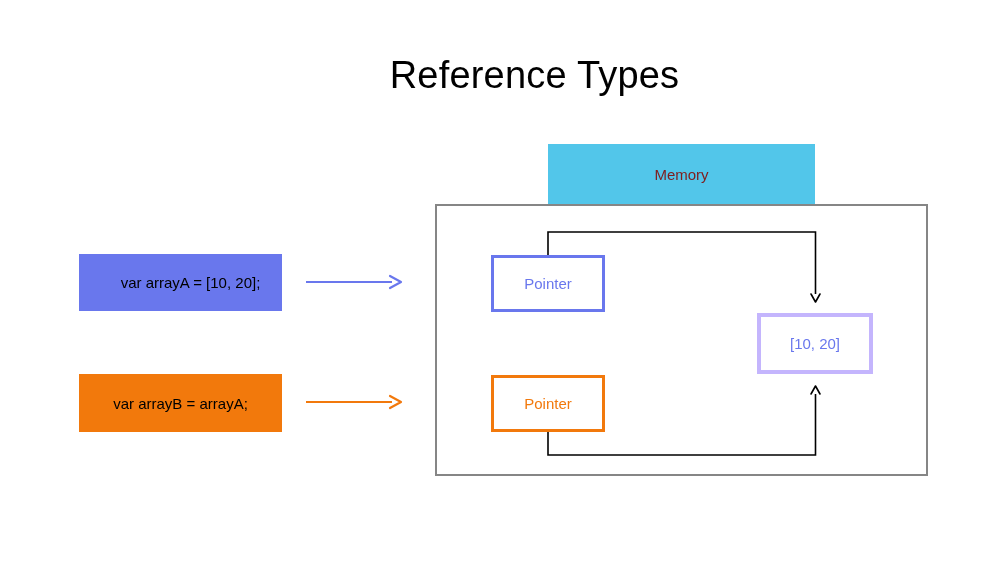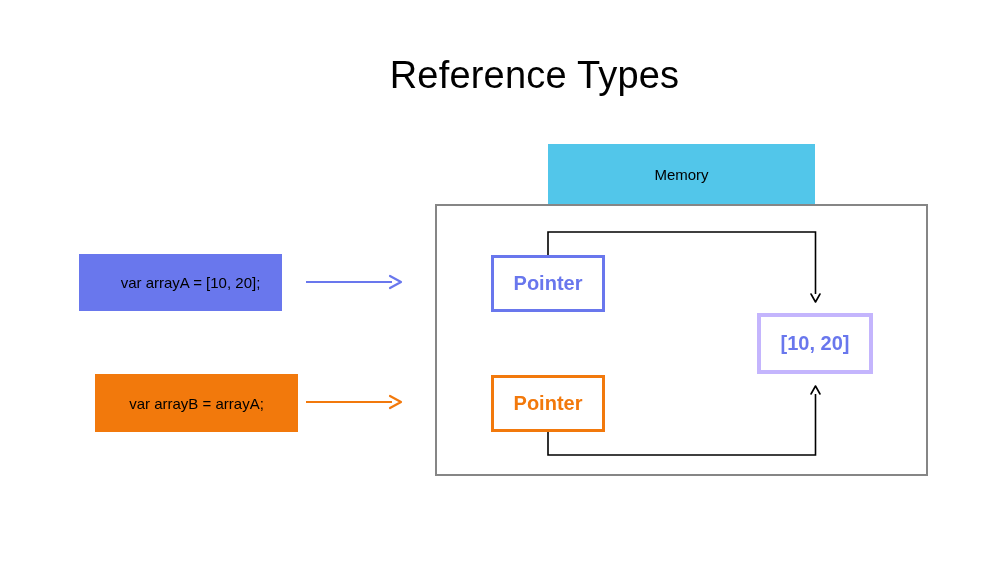--- a/index.html
+++ b/index.html
@@ -41,21 +41,21 @@
     position: absolute;
     display: flex;
     align-items: center;
     justify-content: center;
     font-size: 15px;
     color: #000000;
     text-align: center;
     box-sizing: border-box;
   }
   .code-box.blue   { left: 79px;  top: 254px; width: 203px; height: 57px; background: #6977ed; padding-left: 20px; }
-  .code-box.orange { left: 79px;  top: 374px; width: 203px; height: 58px; background: #f2790c; margin-left: 16px; }
+  .code-box.orange { left: 79px;  top: 374px; width: 203px; height: 58px; background: #f2790c; }
 
   
   .link-arrow {
     position: absolute;
     height: 14px;
   }
   .link-arrow svg { display: block; overflow: visible; }
   .link-arrow.blue   { left: 306px; top: 275px; width: 96px; }
   .link-arrow.orange { left: 306px; top: 395px; width: 96px; }
 
@@ -64,21 +64,21 @@
     position: absolute;
     left: 548px;
     top: 144px;
     width: 267px;
     height: 61px;
     background: #52c6ea;
     display: flex;
     align-items: center;
     justify-content: center;
     font-size: 15px;
-    color: #000000;
+    color: #7f1d1d;
     box-sizing: border-box;
   }
 
   
   .memory-container {
     position: absolute;
     left: 435px;
     top: 204px;
     width: 493px;
     height: 272px;
@@ -86,22 +86,22 @@
     box-sizing: border-box;
     background: transparent;
   }
 
   
   .mem-box {
     position: absolute;
     display: flex;
     align-items: center;
     justify-content: center;
-    font-size: 20px;
-    font-weight: bold;
+    font-size: 15px;
+    font-weight: normal;
     box-sizing: border-box;
     background: #ffffff;
   }
   .mem-box.pointer-a {
     left: 491px; top: 255px; width: 114px; height: 57px;
     border: 3px solid #6977ed; color: #6977ed;
   }
   .mem-box.pointer-b {
     left: 491px; top: 375px; width: 114px; height: 57px;
     border: 3px solid #f2790c; color: #f2790c;

